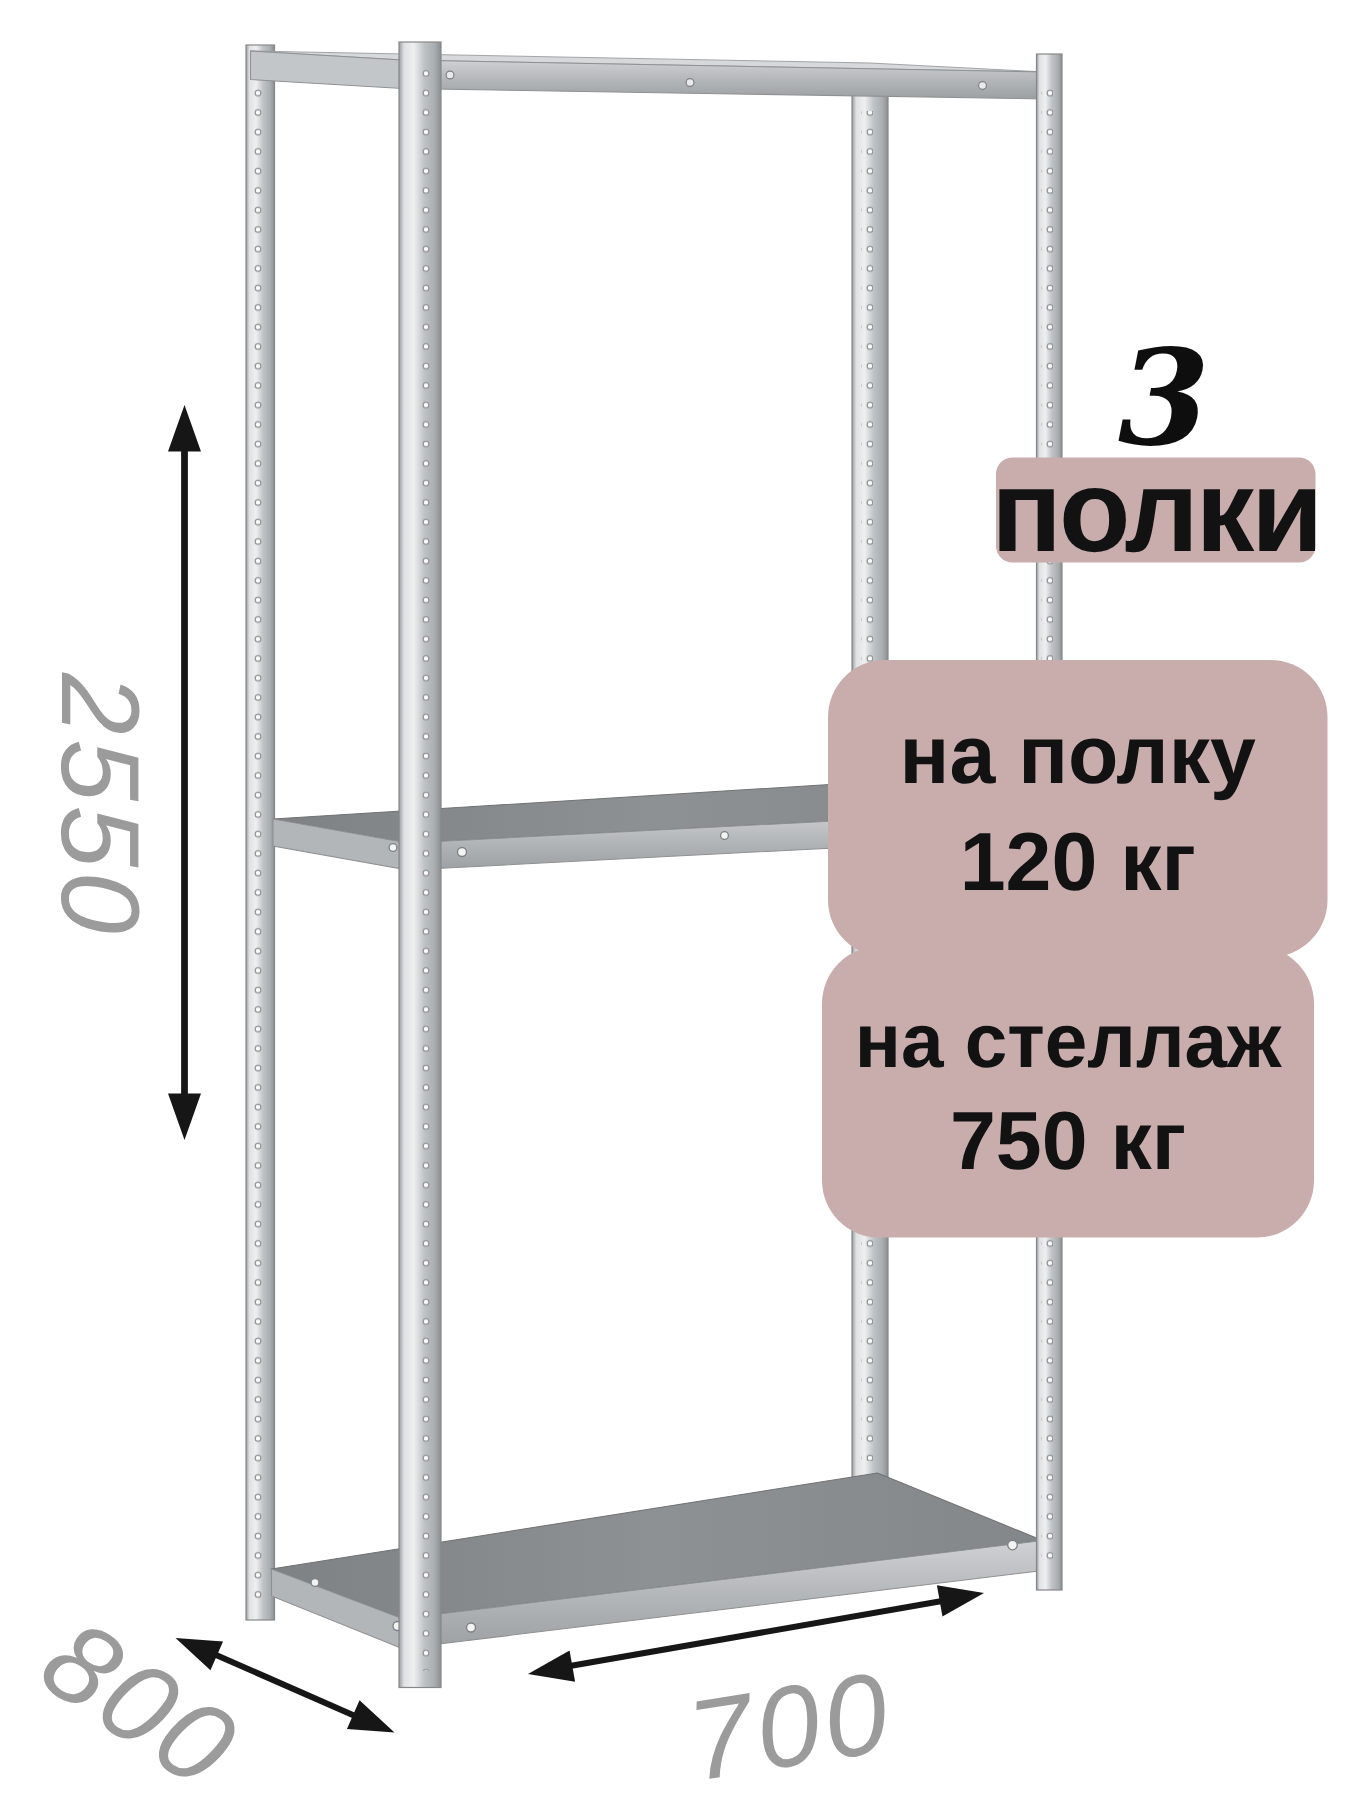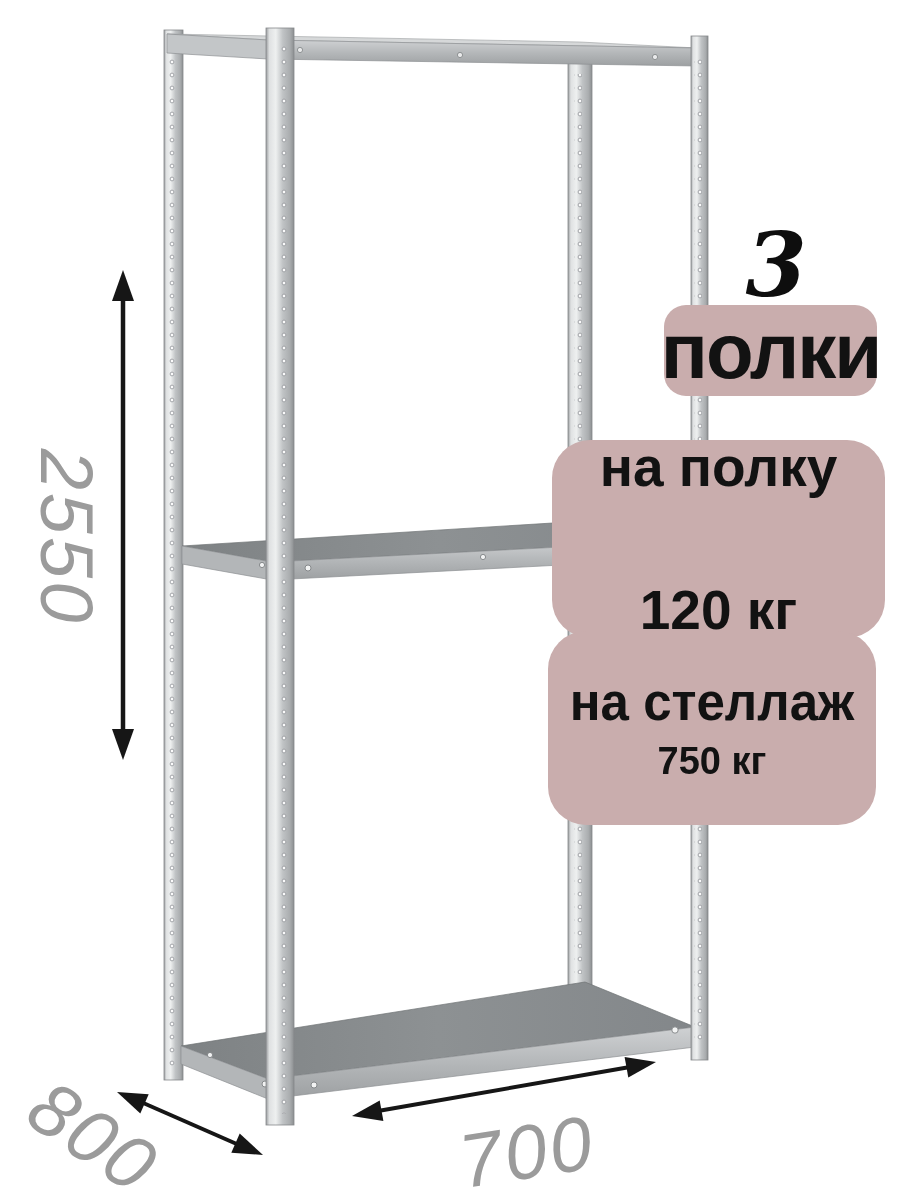--- a/index.html
+++ b/index.html
@@ -26,28 +26,28 @@
     font-family:"DejaVu Serif",serif;font-weight:bold;font-style:italic;
     font-size:88px;color:#0e0e0e;line-height:1;
   }
 
   
   .badge{
     position:absolute;background:var(--badge_bg,#c9adad);color:var(--badge_text,#121212);
     display:flex;flex-direction:column;align-items:center;justify-content:center;
     font-weight:bold;text-align:center;line-height:1;
   }
-  .badge-count{left:664px;top:305px;width:213px;height:91px;border-radius:22px;}
+  .badge-count{left:664px;top:305px;width:213px;height:70px;border-radius:11px;}
   .badge-count .bline{font-size:78px;letter-spacing:-2px;}
-  .badge-pershelf{left:552px;top:440px;width:333px;height:198px;border-radius:38px;justify-content:space-between;}
+  .badge-pershelf{left:552px;top:440px;width:333px;height:198px;border-radius:38px;}
   .badge-pershelf .bline1{font-size:55px;}
   .badge-pershelf .bline2{font-size:55px;margin-top:16px;}
   .badge-total{left:548px;top:631px;width:328px;height:194px;border-radius:38px;}
   .badge-total .bline1{font-size:51px;}
-  .badge-total .bline2{font-size:38px;margin-top:14px;}
+  .badge-total .bline2{font-size:55px;margin-top:14px;}
 </style>
 </head>
 <body>
 
 <div class="canvas">
 
   <svg class="rack" viewBox="0 0 900 1200">
     <defs>
       <linearGradient id="pg" x1="0" y1="0" x2="1" y2="0">
         <stop offset="0" stop-color="#999c9e"></stop>

